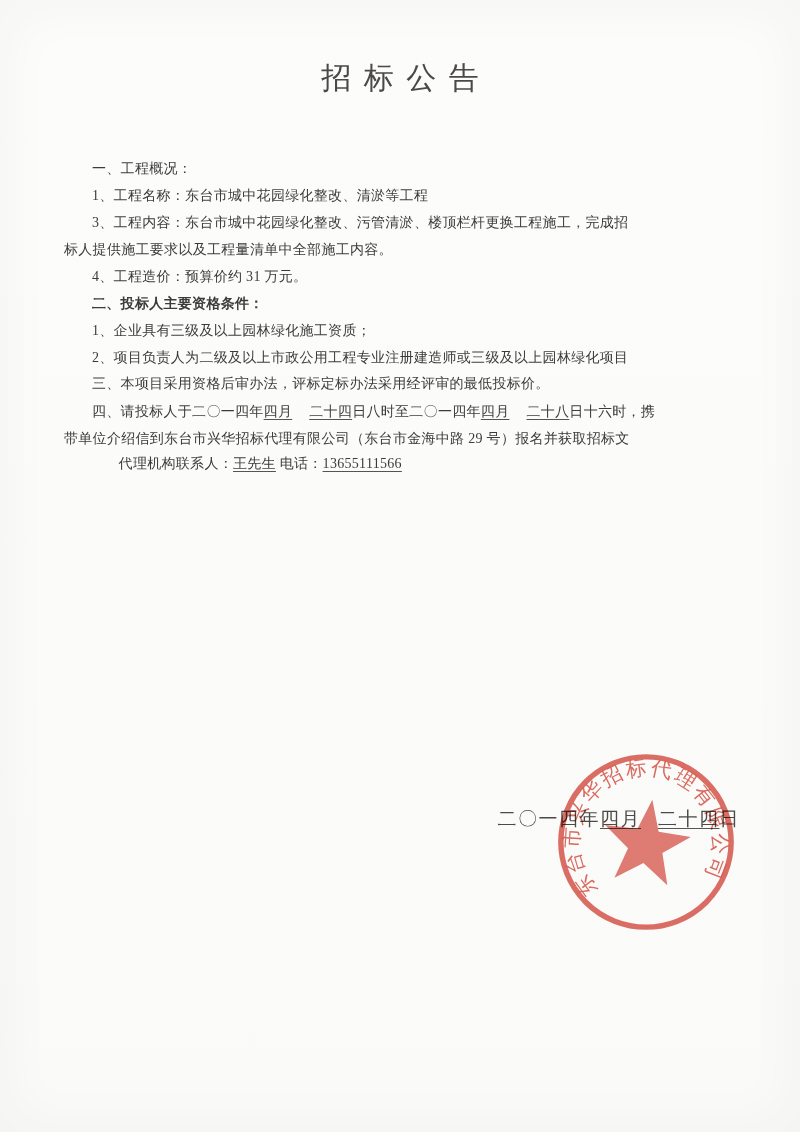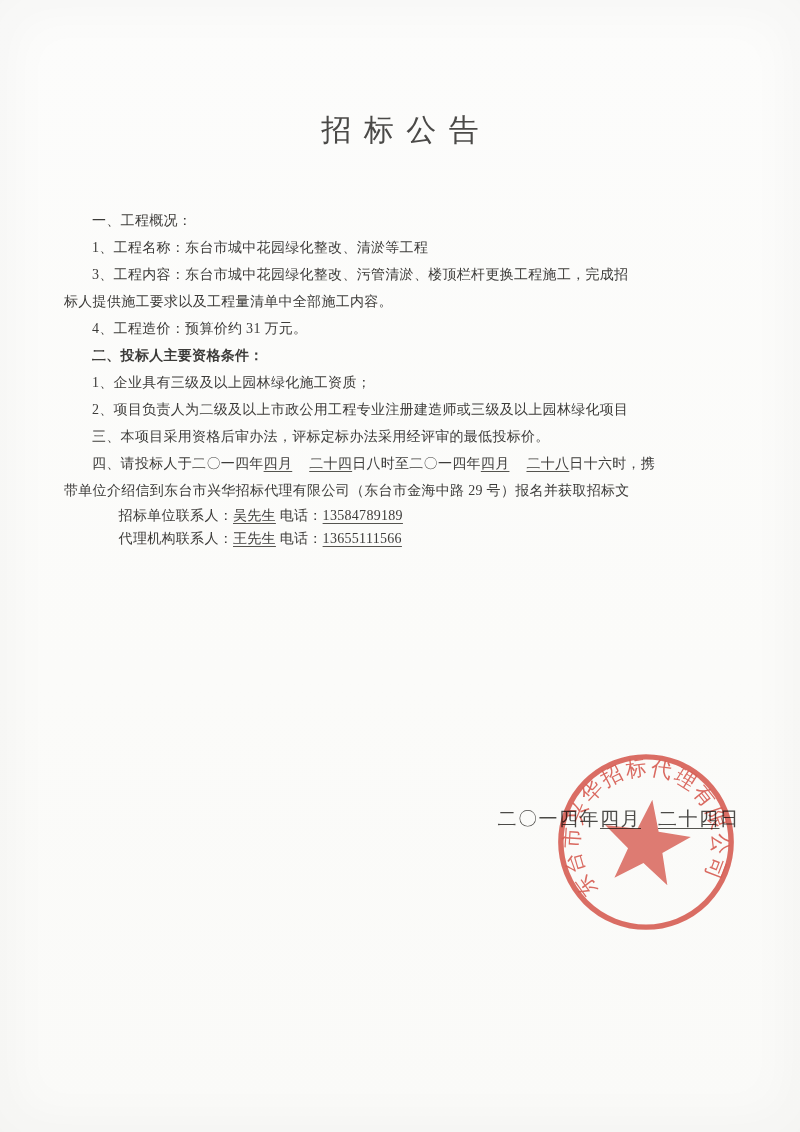--- a/index.html
+++ b/index.html
@@ -11,21 +11,21 @@
   .page{
     position:relative;
     width:800px;height:1132px;
     background:linear-gradient(180deg,#fcfcfb 0%,#fbfbf9 60%,#fafaf8 100%);
     box-shadow:inset 0 0 60px rgba(60,60,55,0.04);
     overflow:hidden;
     color:#3c3b39;
   }
   .doc-title{
     margin:0;
-    padding-top:110px;
+    padding-top:58px;
     text-align:center;
     font-size:30px;
     font-weight:400;
     line-height:40px;
     color:#4a4947;
     word-spacing:5px;
   }
   .doc-body{
     margin-top:57px;
     padding-left:64px;
@@ -79,24 +79,23 @@
 
   <div class="doc-body" id="doc-body">
       <div class="doc-line" style="padding-left: 2em;"><span>一、工程概况：</span></div>
       <div class="doc-line" style="padding-left: 2em;"><span>1、工程名称：东台市城中花园绿化整改、清淤等工程</span></div>
       <div class="doc-line" style="padding-left: 2em;"><span>3、工程内容：东台市城中花园绿化整改、污管清淤、楼顶栏杆更换工程施工，完成招</span></div>
       <div class="doc-line"><span>标人提供施工要求以及工程量清单中全部施工内容。</span></div>
       <div class="doc-line" style="padding-left: 2em;"><span>4、工程造价：预算价约 31 万元。</span></div>
       <div class="doc-line" style="padding-left: 2em; font-weight: bold;"><span>二、投标人主要资格条件：</span></div>
       <div class="doc-line" style="padding-left: 2em;"><span>1、企业具有三级及以上园林绿化施工资质；</span></div>
       <div class="doc-line" style="padding-left: 2em;"><span>2、项目负责人为二级及以上市政公用工程专业注册建造师或三级及以上园林绿化项目</span></div>
-      <div class="doc-line" style="padding-left: 2em;"><span>三、本项目采用资格后审办法，评标定标办法采用经评审的最低投标价。</span></div>
+      <div class="doc-line" style="padding-left: 2em; font-family: Liberation Mono, monospace;"><span>三、本项目采用资格后审办法，评标定标办法采用经评审的最低投标价。</span></div>
       <div class="doc-line" style="padding-left: 2em;"><span>四、请投标人于二〇一四年</span><span class="u useg">四月</span><span class="u useg">二十四</span><span>日八时至二〇一四年</span><span class="u useg">四月</span><span class="u useg">二十八</span><span>日十六时，携</span></div>
       <div class="doc-line"><span>带单位介绍信到东台市兴华招标代理有限公司（东台市金海中路 29 号）报名并获取招标文</span></div>
-      <div class="doc-line compact" style="padding-left: 3.9em;"><span>招标单位联系人：</span><span class="u useg">吴先生</span><span>  电话：</span><span class="u useg">13584789189</span></div>
       <div class="doc-line compact" style="padding-left: 3.9em;"><span>代理机构联系人：</span><span class="u useg">王先生</span><span>  电话：</span><span class="u useg">13655111566</span></div>
     </div>
 
   <div class="date-line" id="date-line"><span>二〇一四年</span><span class="u useg">四月</span><span class="u useg">二十四</span><span>日</span></div>
 
   <svg class="seal" viewBox="0 0 200 200">
     <defs>
       <path id="sealArc" d="M 51.9,148.1 A 68,68 0 1 1 148.1,148.1" fill="none"></path>
     </defs>
     <circle cx="100" cy="100" r="86" fill="none" stroke="#d6493e" stroke-width="5.5" opacity="0.9"></circle>

